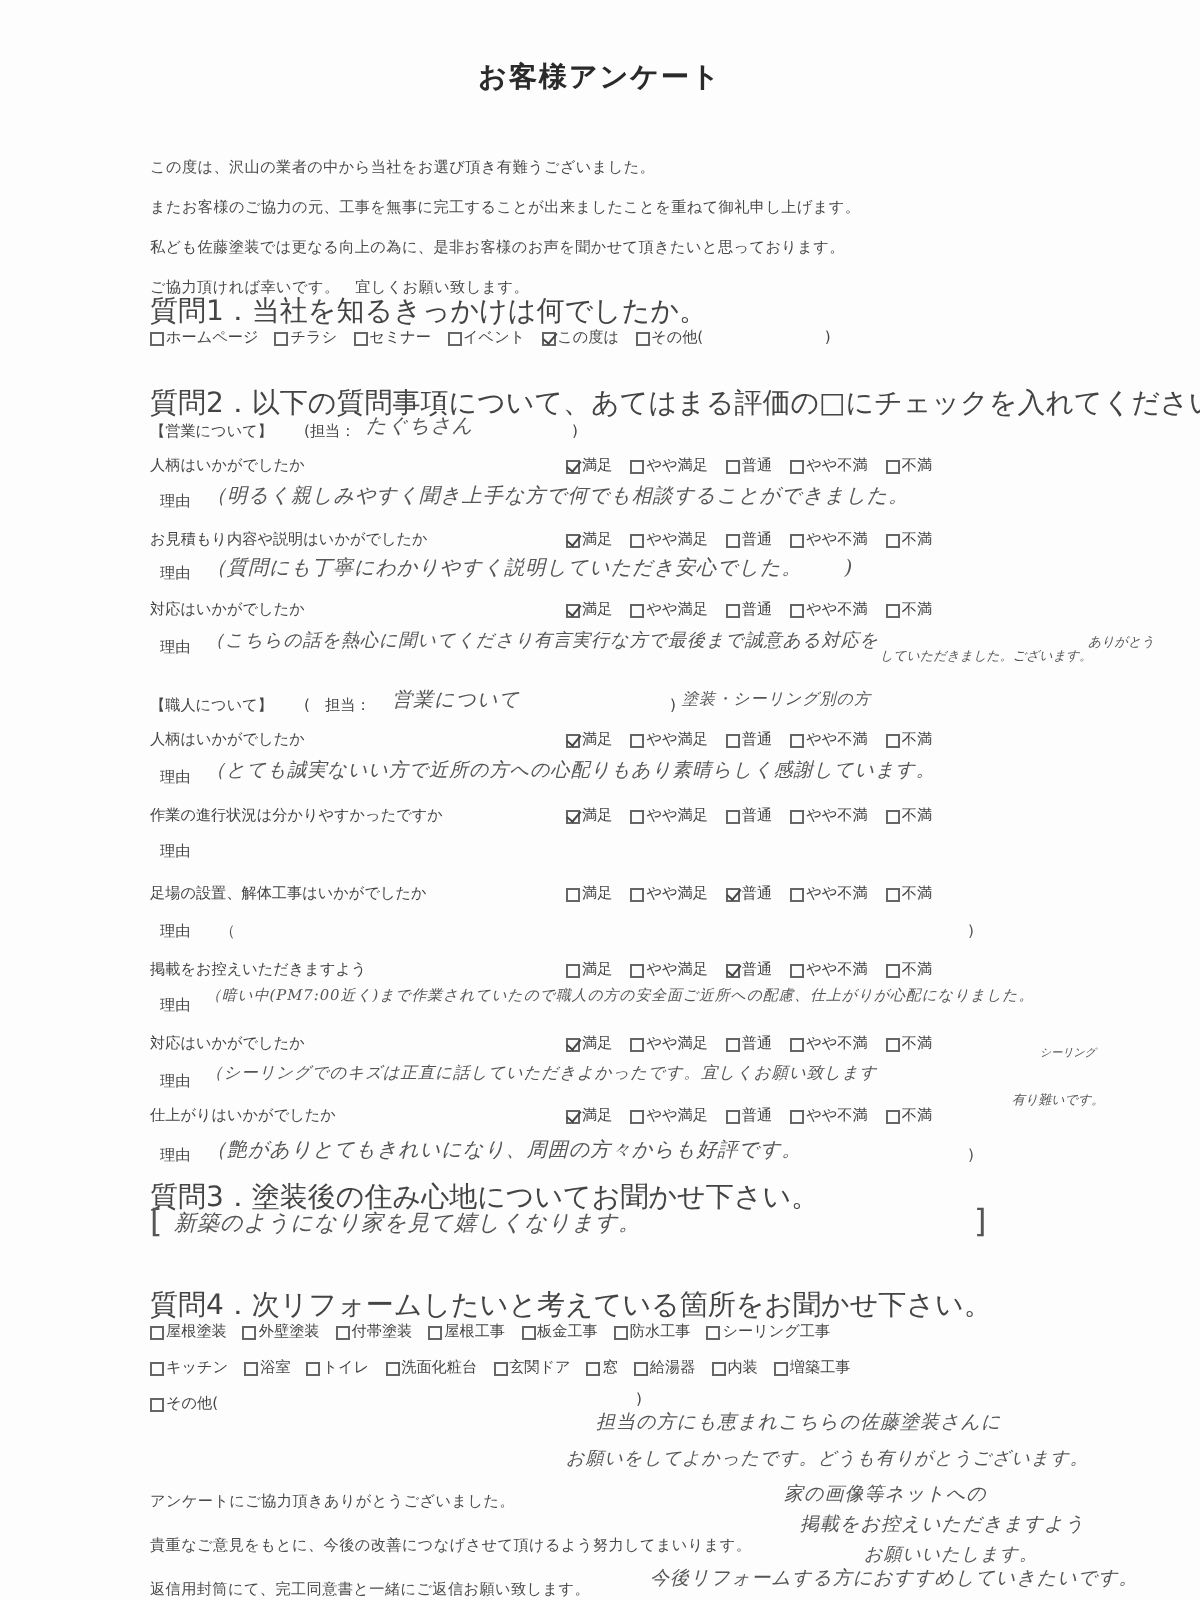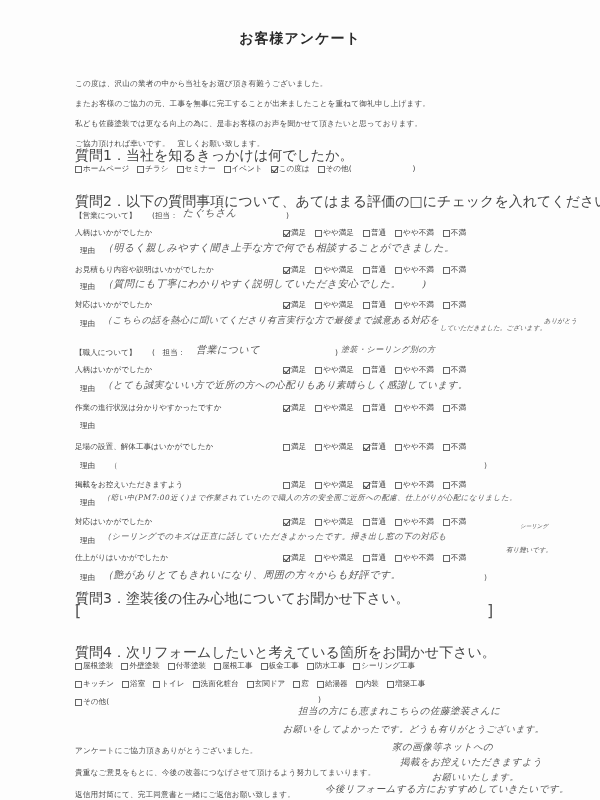--- a/index.html
+++ b/index.html
@@ -276,21 +276,21 @@
         <span class="box"></span>
         <span>やや不満</span>
       </span>
     <span class="opt">
         <span class="box"></span>
         <span>不満</span>
       </span>
   </div>
   <div class="abs hand-sm" style="left:520px; top:523px; font-size:5.5px;">シーリング</div>
   <div class="abs label" style="left:80px; top:536px;">理由</div>
-  <div class="abs hand" style="left:103px; top:531px; font-size:8.2px;">（シーリングでのキズは正直に話していただきよかったです。掃き出し窓の下の対応も</div>
+  <div class="abs hand" style="left:103px; top:531px; font-size:8.2px;">（シーリングでのキズは正直に話していただきよかったです。宜しくお願い致します</div>
   <div class="abs hand-sm" style="left:506px; top:546px;">有り難いです。</div>
 
   <div class="abs label" style="left:75px; top:553px;">仕上がりはいかがでしたか</div>
   <div class="abs ratings" style="left:283px; top:553px;">
     <span class="opt">
         <span class="box checked"></span>
         <span>満足</span>
       </span>
     <span class="opt">
         <span class="box"></span>
@@ -309,20 +309,21 @@
         <span>不満</span>
       </span>
   </div>
   <div class="abs label" style="left:80px; top:573px;">理由</div>
   <div class="abs hand" style="left:103px; top:568px;">（艶がありとてもきれいになり、周囲の方々からも好評です。</div>
   <div class="abs label paren" style="left:484px; top:573px;">)</div>
 
   <div class="abs q" style="left:75px; top:590px;">質問3．塗装後の住み心地についてお聞かせ下さい。</div>
   <div class="abs" style="left:75px; top:601px; width:420px; height:22px;">
     <span class="abs" style="left:0; top:0; font-size:16px; color:#555;">[</span>
+    <span class="abs hand" style="left:12px; top:3px; font-size:11px;">新築のようになり家を見て嬉しくなります。</span>
     <span class="abs" style="left:412px; top:0; font-size:16px; color:#555;">]</span>
   </div>
 
   <div class="abs q" style="left:75px; top:644px;">質問4．次リフォームしたいと考えている箇所をお聞かせ下さい。</div>
   <div class="abs choices" style="left:75px; top:679px;">
     <span class="opt">
         <span class="box"></span>
         <span>キッチン</span>
       </span>
     <span class="opt">

